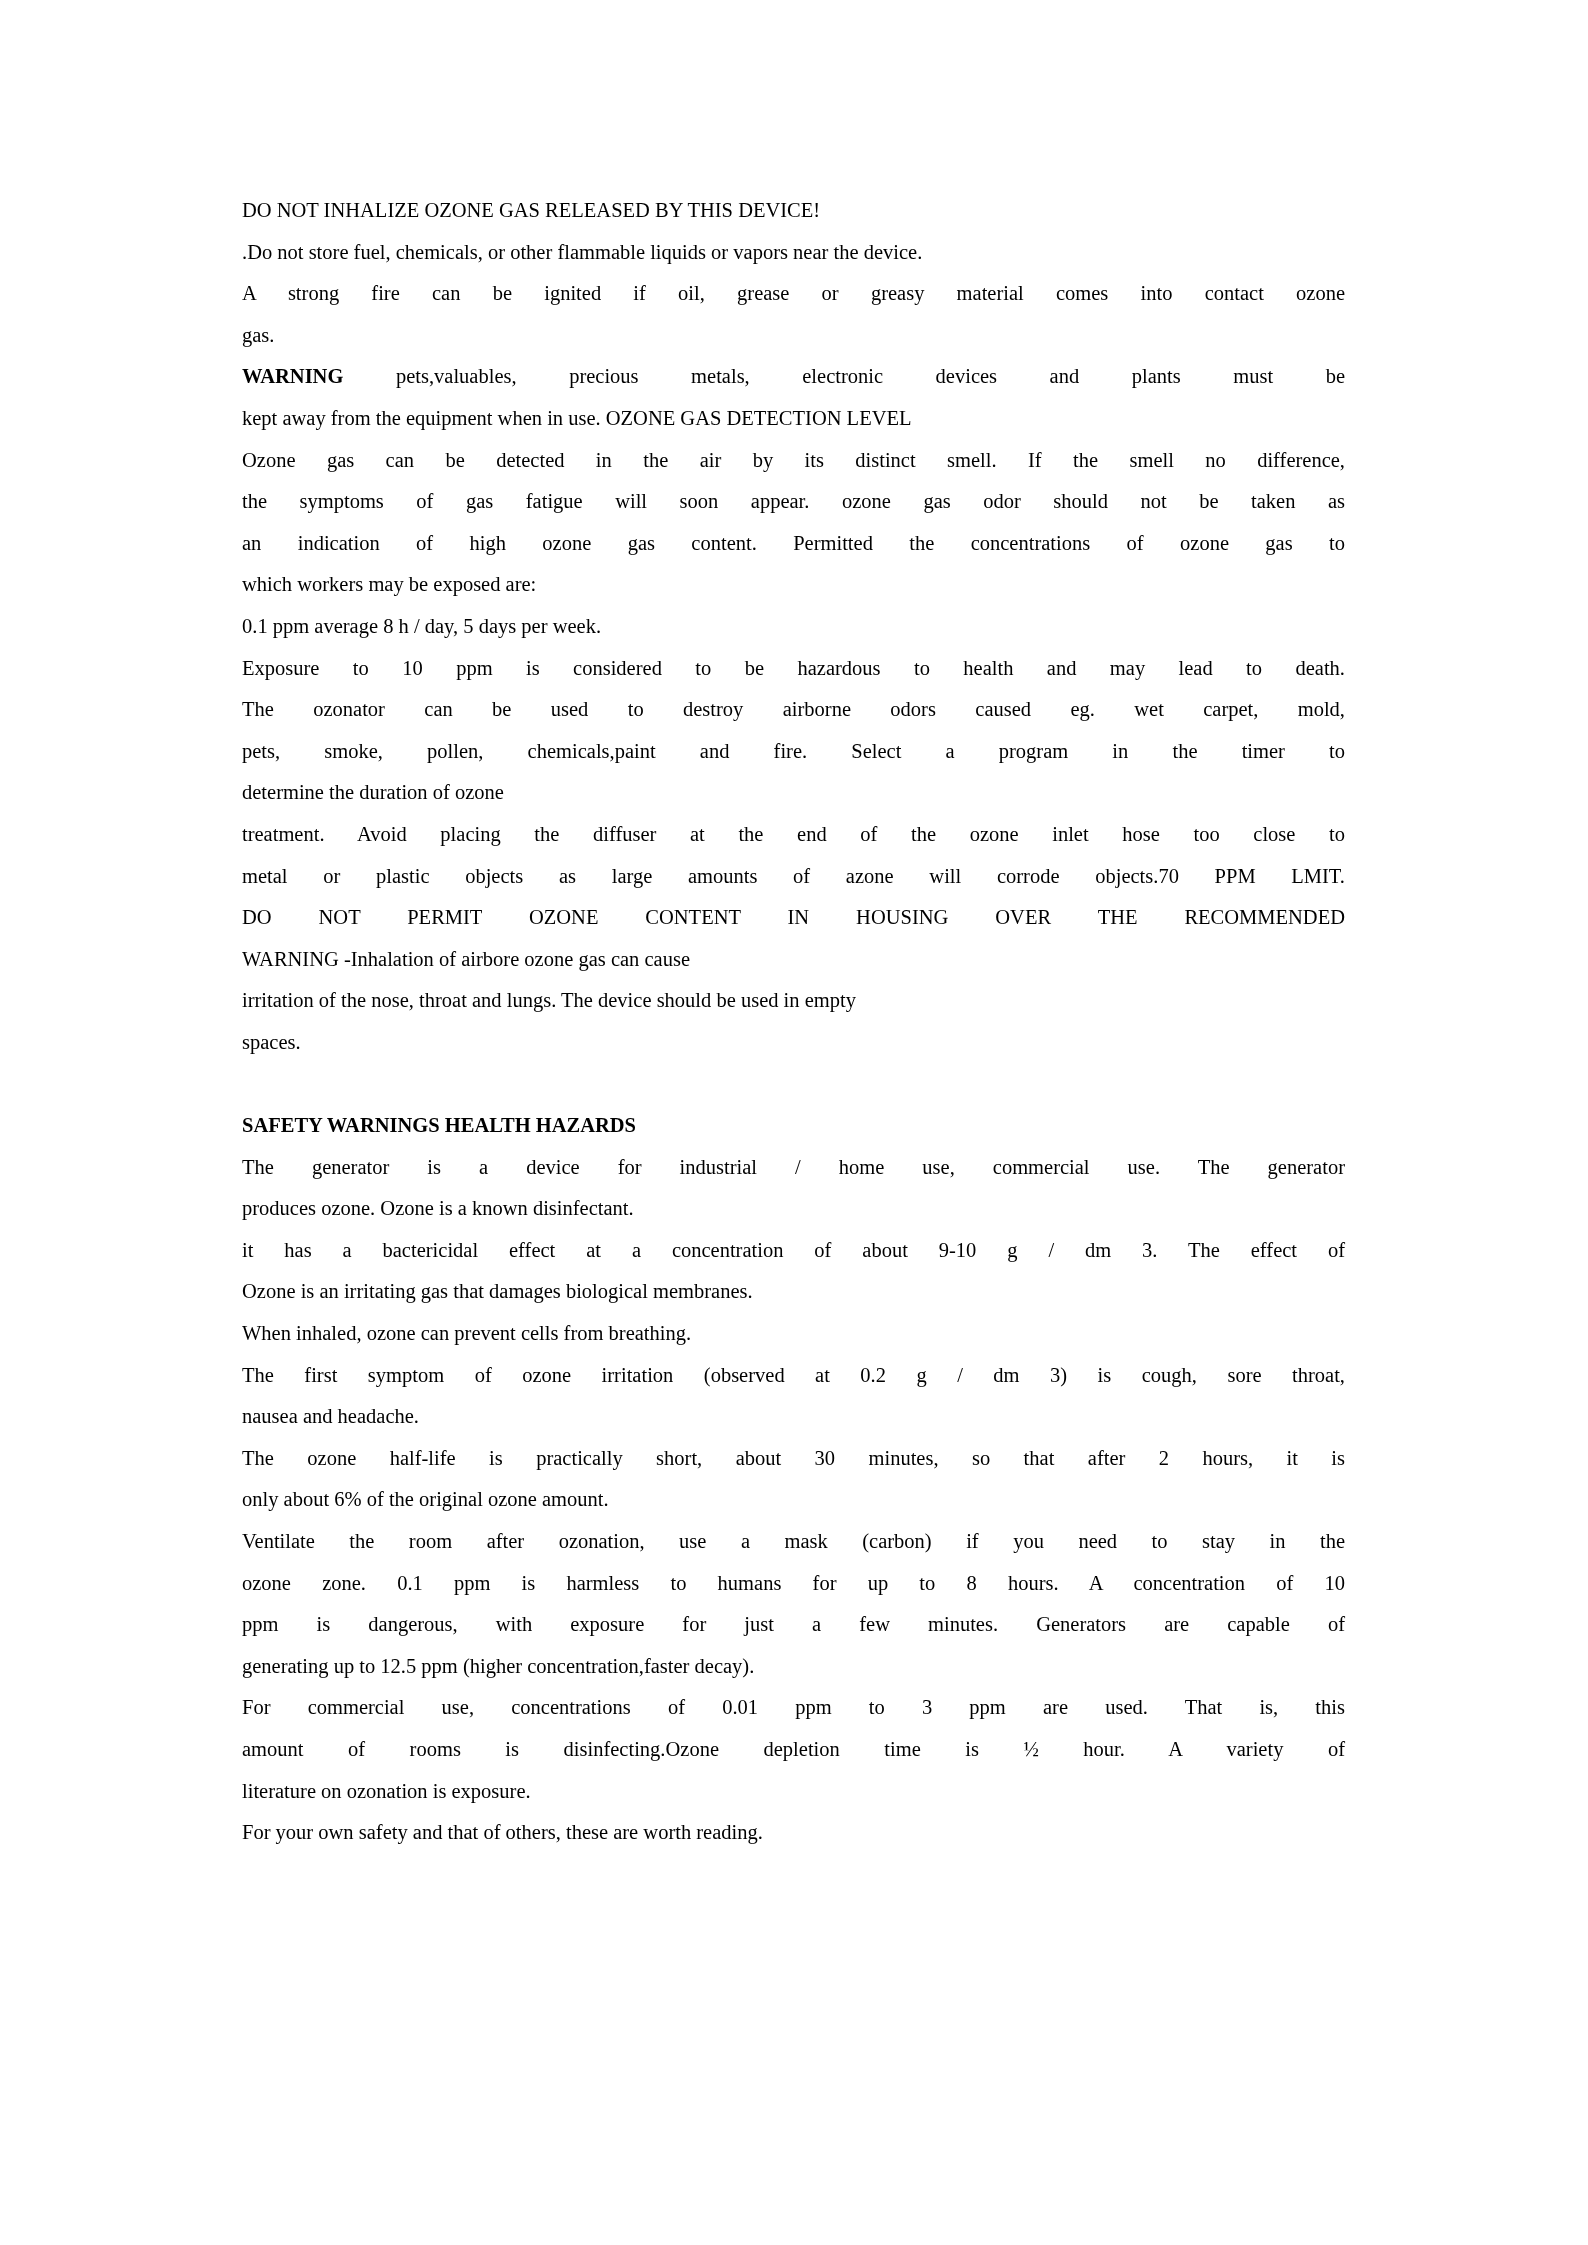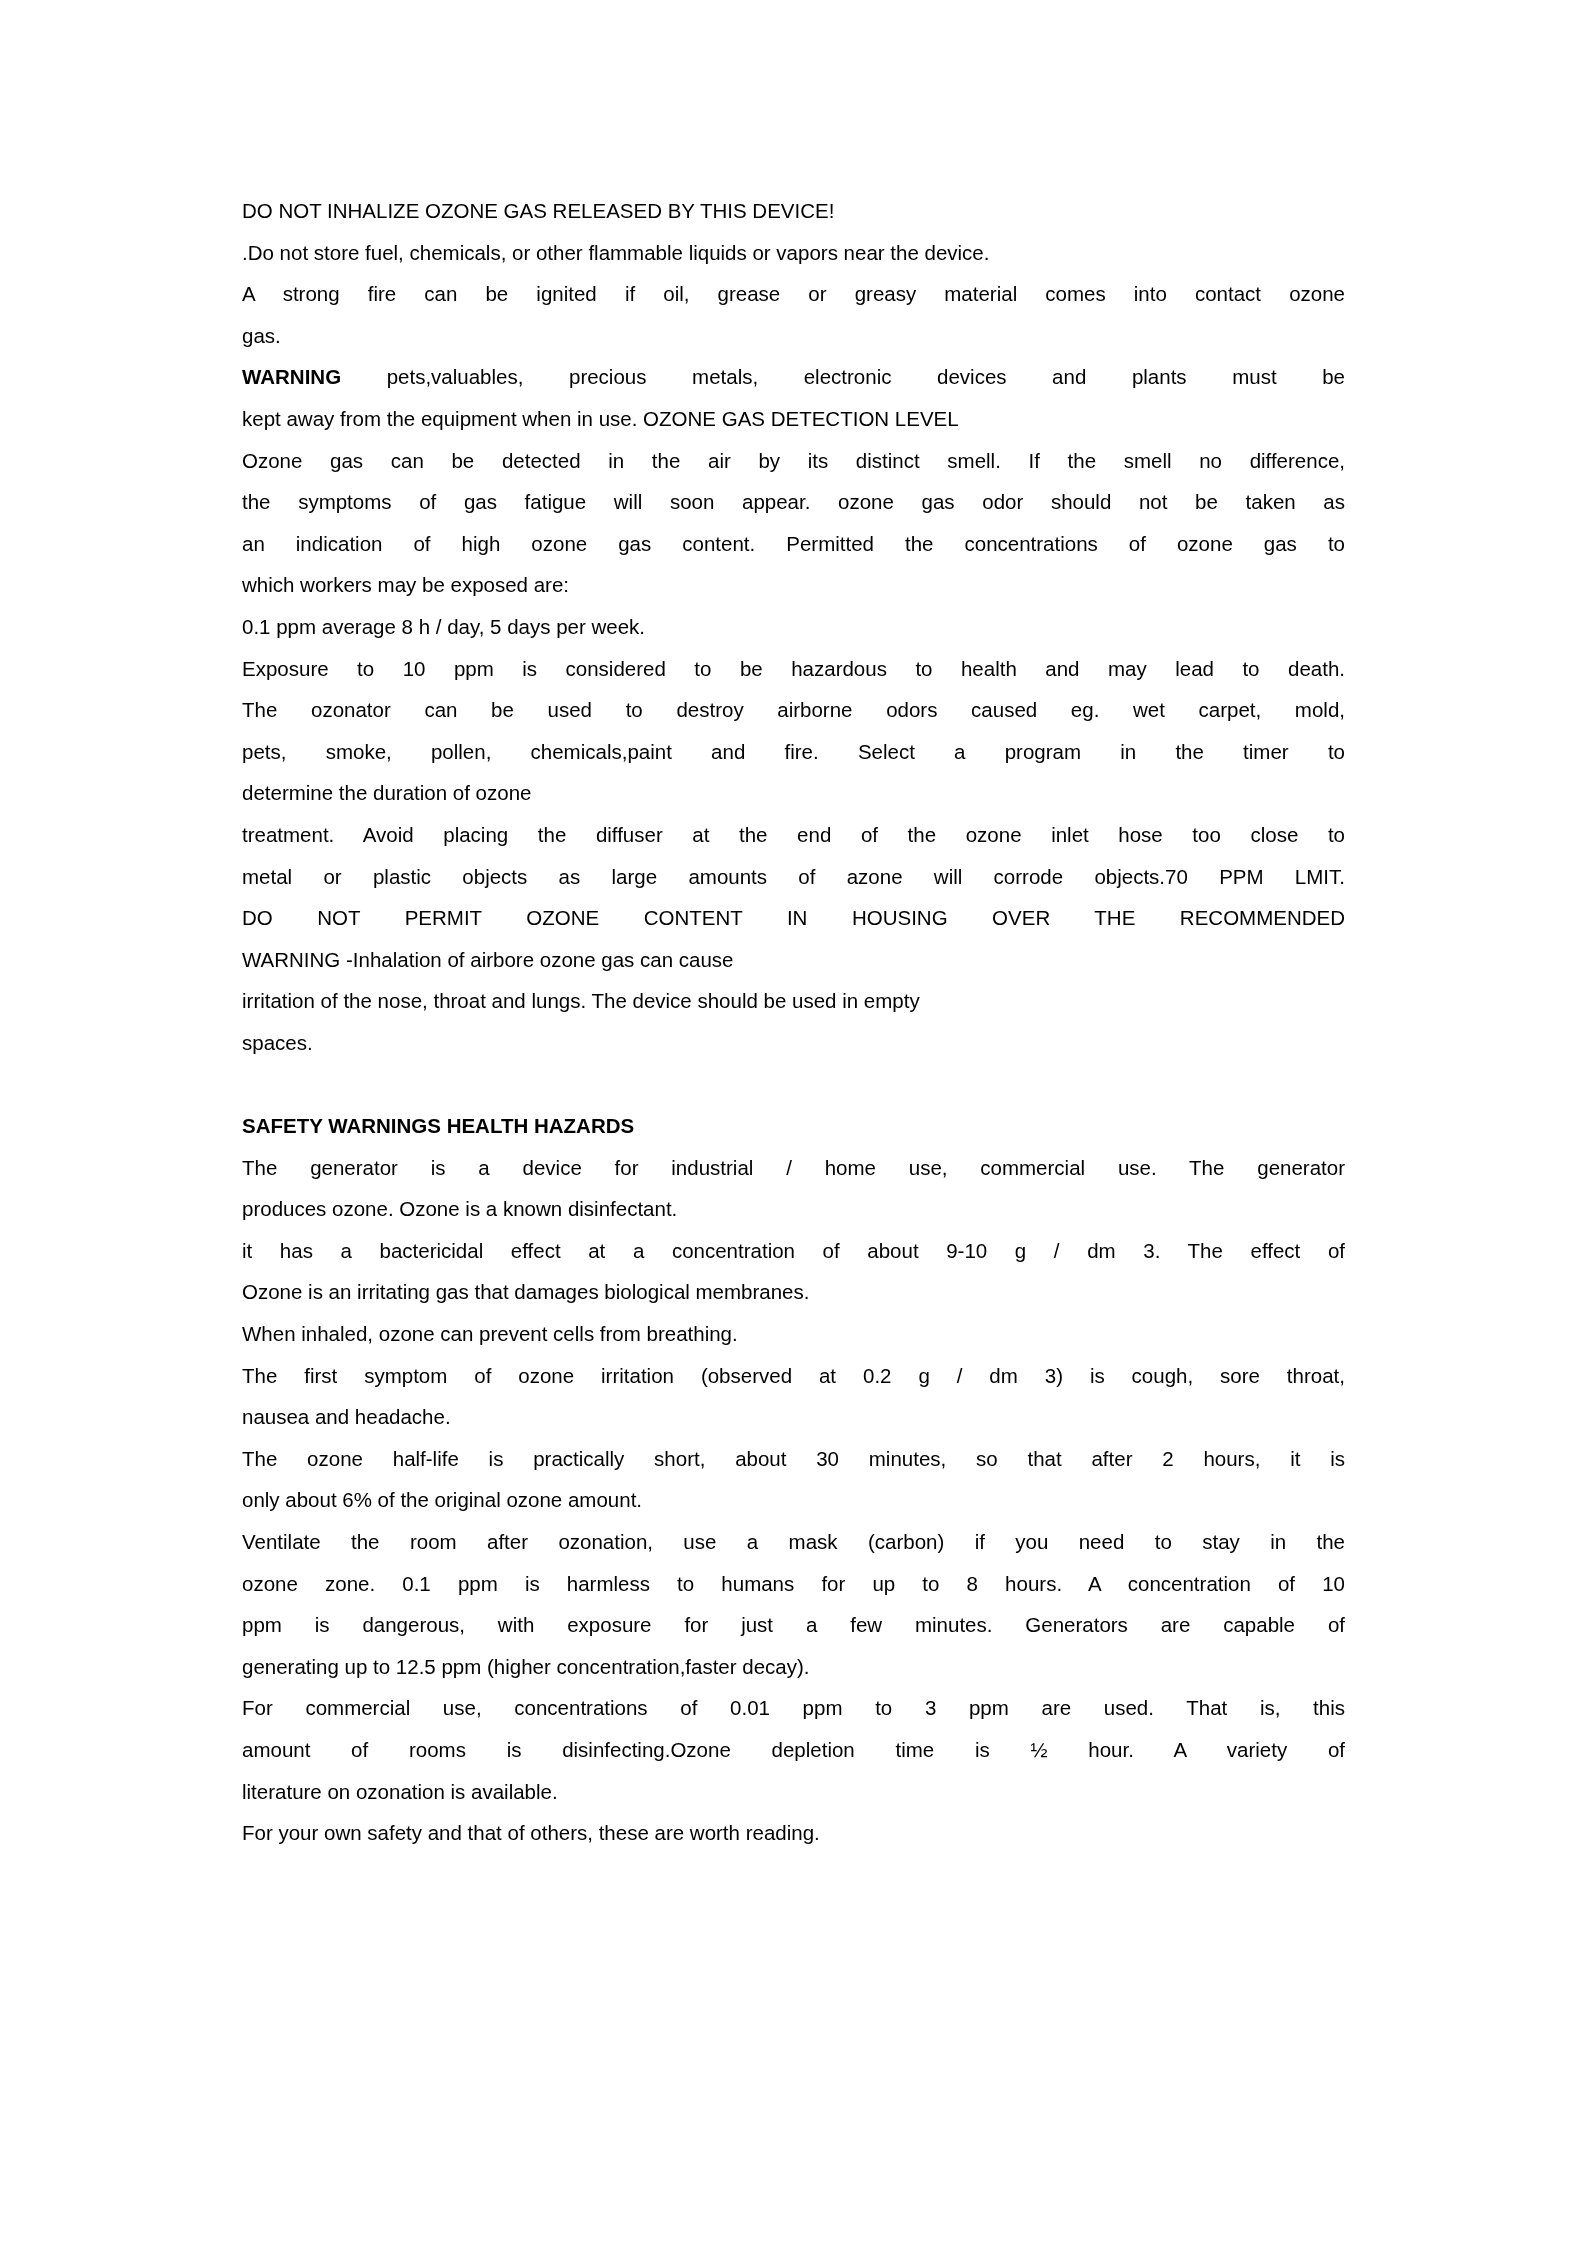--- a/index.html
+++ b/index.html
@@ -6,21 +6,21 @@
     margin: 0;
     padding: 0;
     background: #ffffff;
   }
   .page {
     position: relative;
     width: 1588px;
     height: 1984px;
     background: #ffffff;
     color: #000000;
-    font-family: Liberation Sans, sans-serif;
+    font-family: Liberation Serif, serif;
     overflow: hidden;
   }
   .content {
     position: absolute;
     left: 242px;
     top: 190px;
     width: 1103px;
     font-size: 20.5px;
     line-height: 41.6px;
   }
@@ -79,16 +79,16 @@
       <div class="line justify">The first symptom of ozone irritation (observed at 0.2 g / dm 3) is cough, sore throat,</div>
       <div class="line">nausea and headache.</div>
       <div class="line justify">The ozone half-life is practically short, about 30 minutes, so that after 2 hours, it is</div>
       <div class="line">only about 6% of the original ozone amount.</div>
       <div class="line justify">Ventilate the room after ozonation, use a mask (carbon) if you need to stay in the</div>
       <div class="line justify">ozone zone. 0.1 ppm is harmless to humans for up to 8 hours. A concentration of 10</div>
       <div class="line justify">ppm is dangerous, with exposure for just a few minutes. Generators are capable of</div>
       <div class="line">generating up to 12.5 ppm (higher concentration,faster decay).</div>
       <div class="line justify">For commercial use, concentrations of 0.01 ppm to 3 ppm are used. That is, this</div>
       <div class="line justify">amount of rooms is disinfecting.Ozone depletion time is ½ hour. A variety of</div>
-      <div class="line">literature on ozonation is available.</div>
+      <div class="line">literature on ozonation is exposure.</div>
       <div class="line">For your own safety and that of others, these are worth reading.</div>
     </div>
 </div>
 
 </body></html>

